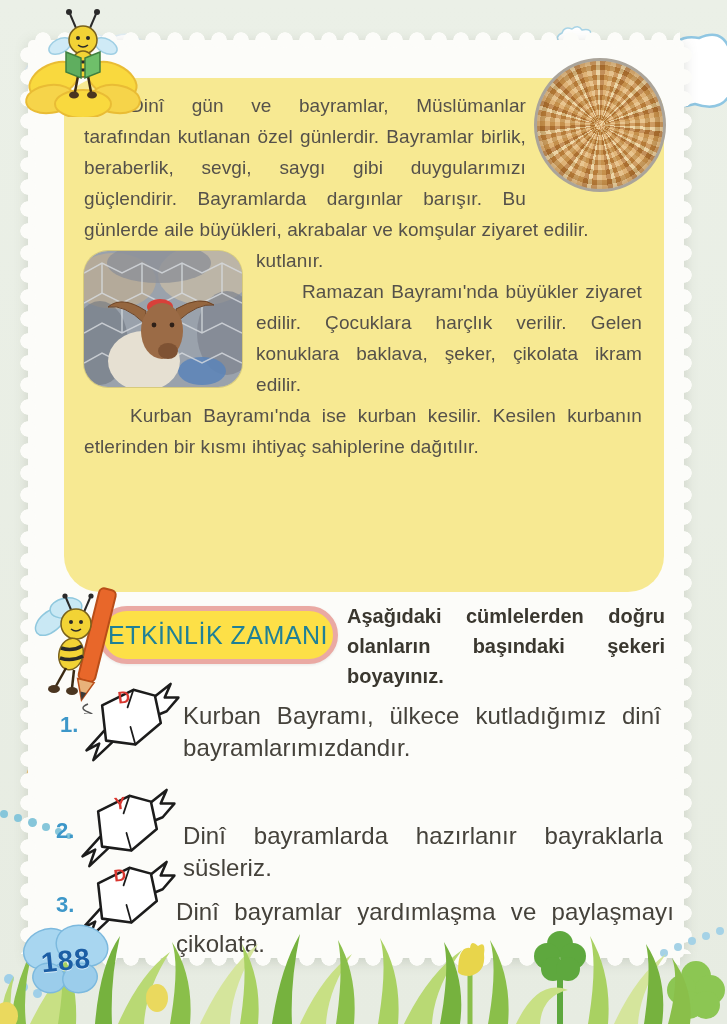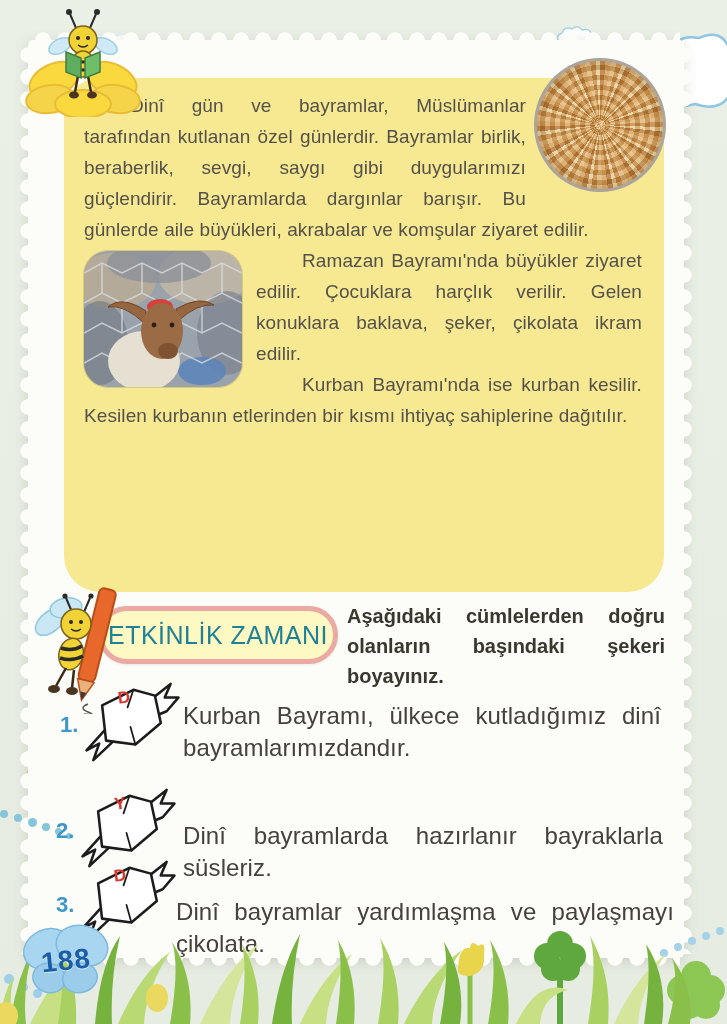--- a/index.html
+++ b/index.html
@@ -50,21 +50,21 @@
     position:absolute;left:534px;top:58px;width:126px;height:128px;border-radius:50%;
     background:
       repeating-radial-gradient(circle at 50% 50%,rgba(255,255,255,.18) 0 5px,rgba(120,70,20,.22) 5px 10px),
       repeating-conic-gradient(from 10deg,#e3b877 0deg 5deg,#c78a43 5deg 10deg,#ecd096 10deg 14deg,#b97a38 14deg 19deg,#dba55c 19deg 24deg);
     border:3px solid #aaa49a;box-shadow:inset 0 0 14px rgba(90,50,10,.35);
     z-index:3;
   }
   
   .pill{
     position:absolute;left:98px;top:606px;width:240px;height:58px;box-sizing:border-box;
-    background:#fef9c3;border:5px solid #eaa9a3;border-radius:29px;
+    background:#fde047;border:5px solid #eaa9a3;border-radius:29px;
     display:flex;align-items:center;justify-content:center;
     z-index:3;box-shadow:0 1px 3px rgba(0,0,0,.08);
   }
   .pill span{color:#1f8096;font-size:25px;letter-spacing:.5px;white-space:nowrap;}
   .instruction{
     position:absolute;left:347px;top:601px;width:318px;
     font-size:20px;line-height:30px;font-weight:700;color:#3a372f;text-align:justify;
     z-index:3;
   }
   
@@ -137,20 +137,21 @@
       <ellipse cx="60" cy="110" rx="36" ry="30" fill="#e6e0d2"></ellipse>
       <ellipse cx="76" cy="56" rx="13" ry="8" fill="#d8403a"></ellipse>
       <path d="M62,60 Q38,44 24,56 Q40,53 60,72 Z" fill="#95663f" stroke="#6f4526" stroke-width="1"></path>
       <path d="M92,58 Q116,44 130,54 Q114,52 94,70 Z" fill="#95663f" stroke="#6f4526" stroke-width="1"></path>
       <ellipse cx="78" cy="80" rx="21" ry="28" fill="#9b6b46"></ellipse>
       <ellipse cx="84" cy="100" rx="10" ry="8" fill="#7e5233"></ellipse>
       <circle cx="70" cy="74" r="2.4" fill="#2e2018"></circle>
       <circle cx="88" cy="74" r="2.4" fill="#2e2018"></circle>
     </svg>
   </div>
+  <p class="noindent">kutlanır.</p>
   <p>Ramazan Bayramı'nda büyükler ziyaret edilir. Çocuklara harçlık verilir. Gelen konuklara baklava, şeker, çikolata ikram edilir.</p>
   <p>Kurban Bayramı'nda ise kurban kesilir. Kesilen kurbanın etlerinden bir kısmı ihtiyaç sahiplerine dağıtılır.</p>
 </div>
 
 <div class="tray"></div>
 
 <svg class="abs z4" style="left:8px;top:2px" width="150" height="115" viewBox="0 0 150 115">
   <g>
     <ellipse cx="46" cy="78" rx="26" ry="16" fill="#f9d93e" stroke="#e9bc35" stroke-width="2" transform="rotate(-25 46 78)"></ellipse>
     <ellipse cx="104" cy="78" rx="26" ry="16" fill="#f9d93e" stroke="#e9bc35" stroke-width="2" transform="rotate(25 104 78)"></ellipse>

